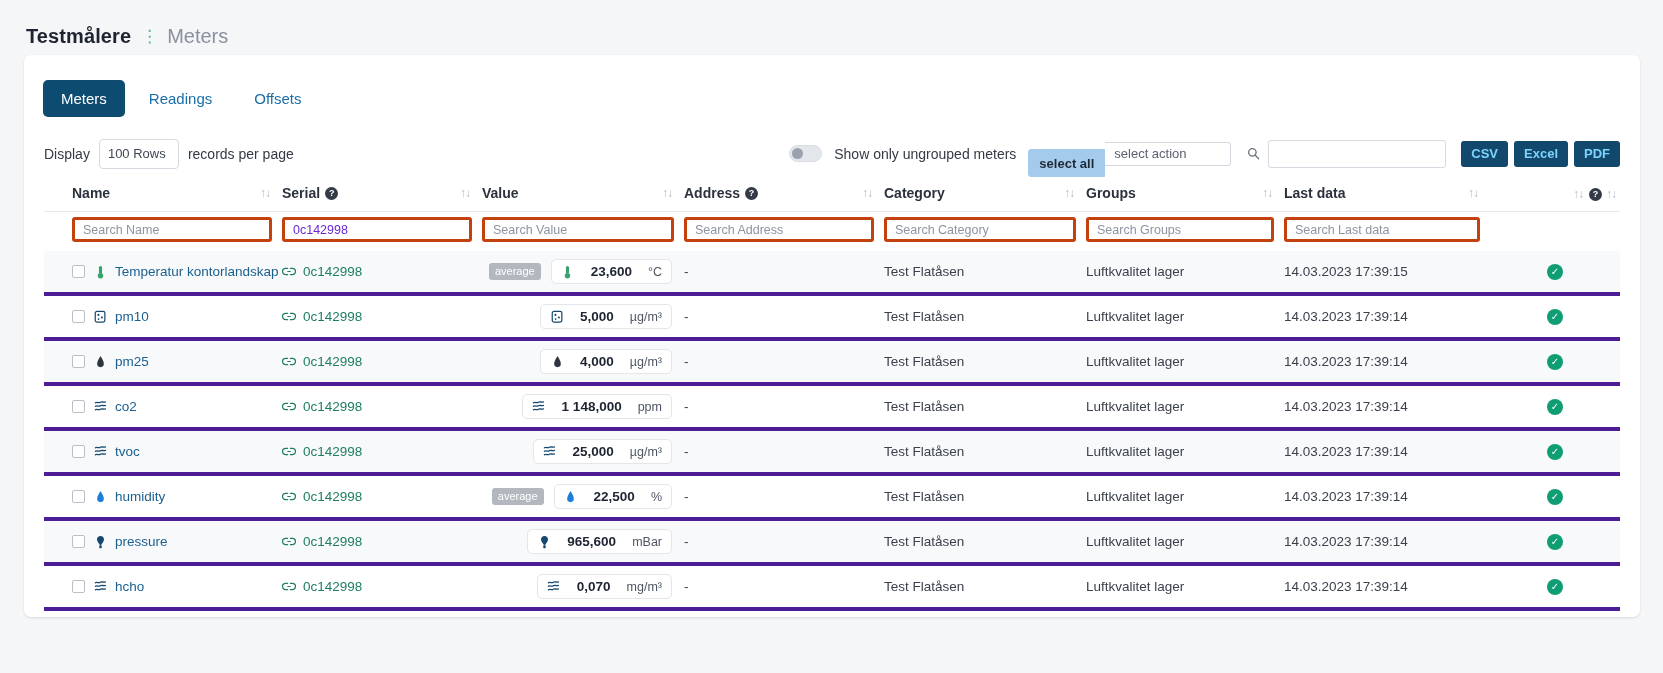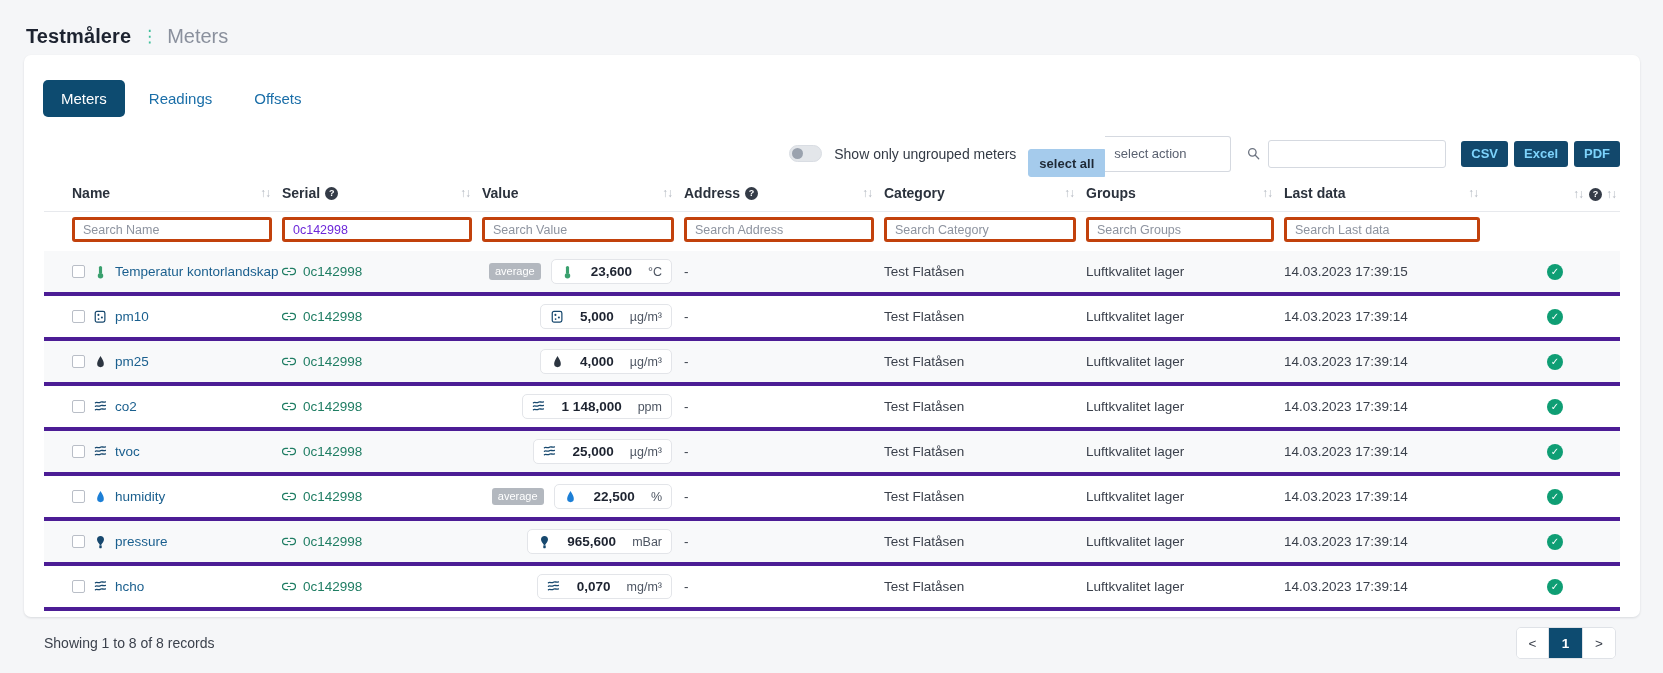--- a/index.html
+++ b/index.html
@@ -81,21 +81,21 @@
   .select-all-btn {
     background: #a5cbec; color: #1e2936;
     font-size: 13px; font-weight: bold;
     height: 28px; padding: 0 10px;
     display: flex; align-items: center;
     border: 1px solid #a5cbec; border-radius: 3px 0 0 3px;
     cursor: pointer;
     margin-top: 19px;
   }
   .select-action {
-    width: 126px; height: 36px;
+    width: 126px; height: 24px;
     border: 1px solid #d5d9e0; border-left: none;
     border-radius: 0 3px 3px 0;
     background: #fff; color: #5a6170; font-size: 13px;
     padding: 0 9px; display: flex; align-items: center;
     cursor: pointer;
   }
   .search-wrap { display: flex; align-items: center; margin-left: 16px; }
   .search-icon { margin-right: 8px; color: #6c7380; display: flex; }
   .search-box {
     width: 178px; height: 28px;
@@ -211,20 +211,27 @@
 
 <div class="card">
 
   <div class="tabs">
     <div class="tab active">Meters</div>
     <div class="tab">Readings</div>
     <div class="tab">Offsets</div>
   </div>
 
   <div class="toolbar">
+    <div class="tb-left">
+      <span>Display</span>
+      <div class="rows-select">
+        <span>100 Rows</span>
+      </div>
+      <span>records per page</span>
+    </div>
 
     <div class="tb-spacer"></div>
 
     <div class="tb-right">
       <div class="toggle"></div>
       <span class="toggle-label">Show only ungrouped meters</span>
 
       <div class="select-all-btn">select all</div>
       <div class="select-action">
         <span>select action</span>
@@ -705,21 +712,13 @@
             <td class="addr-cell">-</td>
             <td class="addr-cell">Test Flatåsen</td>
             <td class="addr-cell">Luftkvalitet lager</td>
             <td class="addr-cell">14.03.2023 17:39:14</td>
             <td class="status-cell"><span class="check-circle">✓</span></td>
           </tr>
         </tbody>
     </table>
   </div>
 
-  <div class="footer">
-    <span class="records-text">Showing 1 to 8 of 8 records</span>
-    <div class="pager">
-      <div class="pg">&lt;</div>
-      <div class="pg active">1</div>
-      <div class="pg">&gt;</div>
-    </div>
-  </div>
 </div>
 
 </body></html>

